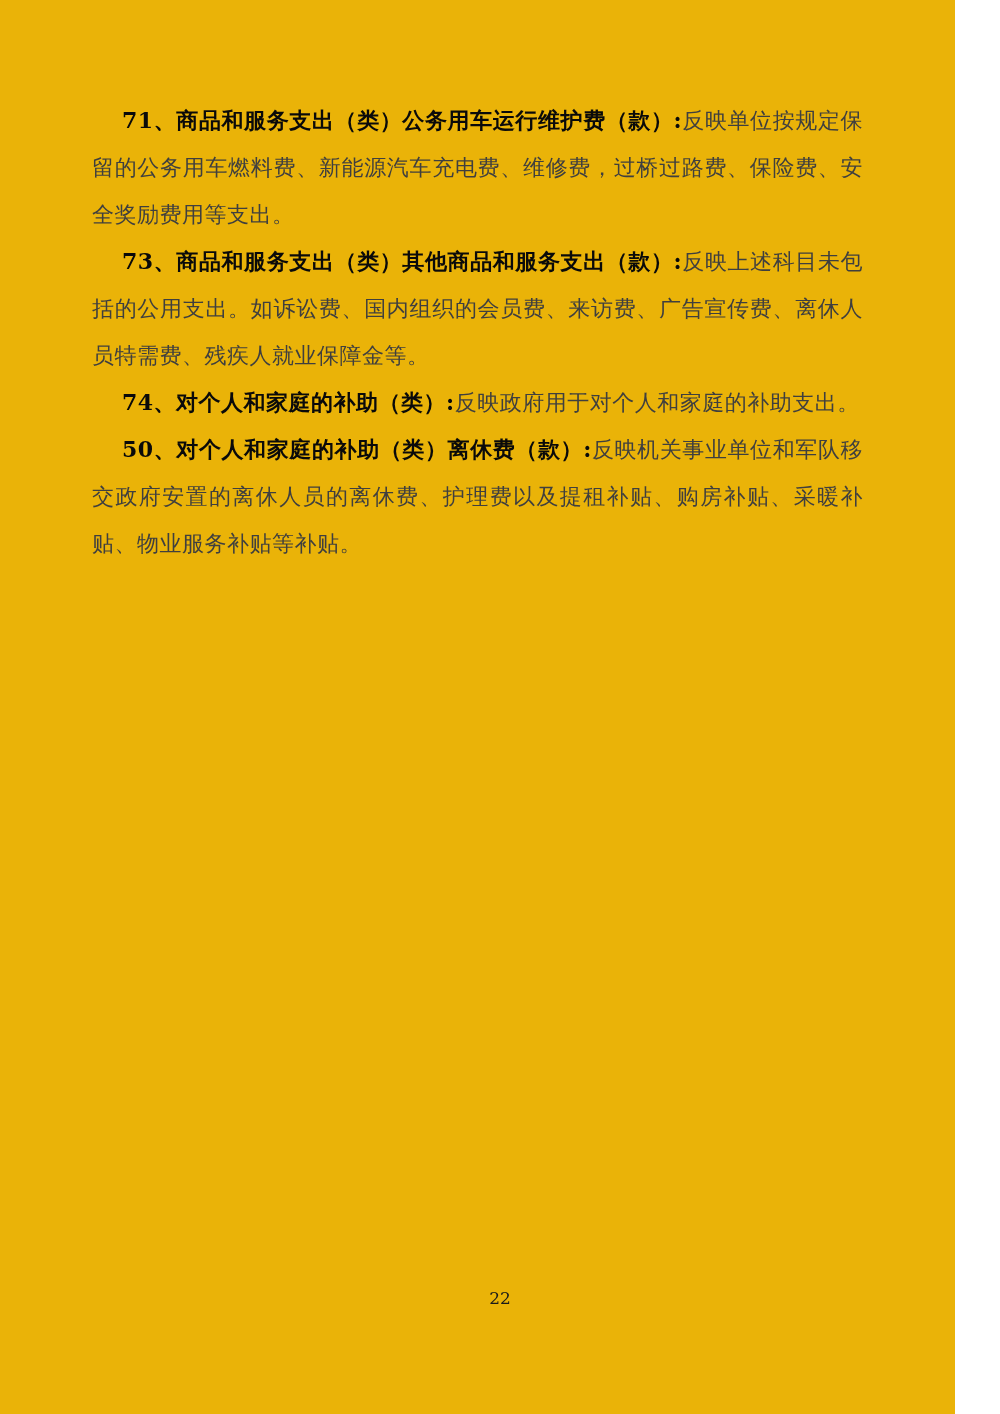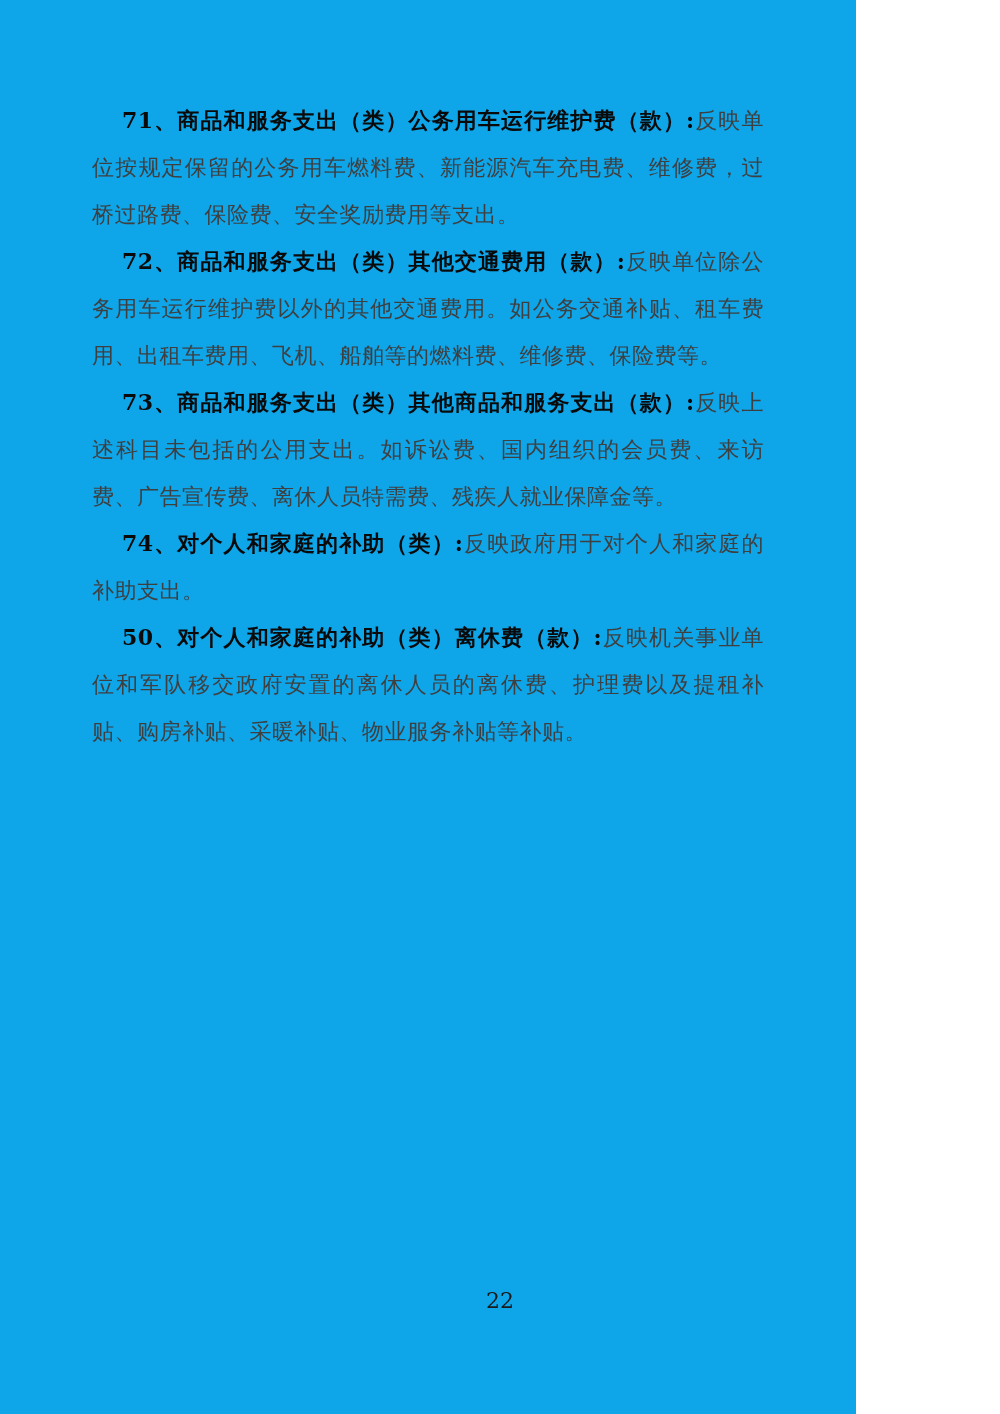--- a/index.html
+++ b/index.html
@@ -2,23 +2,23 @@
 <html><head>
 <meta charset="utf-8">
 <style>
   html, body {
     margin: 0;
     padding: 0;
     background: #ffffff;
   }
   .page {
     position: relative;
-    width: 856px;
+    width: 955px;
     height: 1414px;
-    background: #0ea5e9;
+    background: #eab308;
     box-sizing: border-box;
     padding: 97px 92px 0 92px;
     font-family: "DejaVu Serif", "Liberation Serif", serif;
     overflow: hidden;
   }
   .content p.item {
     margin: 0;
     font-size: 22px;
     line-height: 47px;
     text-indent: 30px;
@@ -31,32 +31,31 @@
     color: #0a0a0a;
   }
   .page-footer {
     position: absolute;
     left: 0;
     top: 1288px;
     width: 1000px;
     text-align: center;
   }
   .page-number {
-    font-size: 22px;
+    font-size: 17px;
     color: #1a1a1a;
     font-family: "DejaVu Serif", "Liberation Serif", serif;
   }
 </style>
 </head>
 <body>
 
 <div class="page">
   <main class="content">
     <p class="item"><strong class="item-heading">71、商品和服务支出（类）公务用车运行维护费（款）:</strong><span class="item-body">反映单位按规定保留的公务用车燃料费、新能源汽车充电费、维修费，过桥过路费、保险费、安全奖励费用等支出。</span></p>
-    <p class="item"><strong class="item-heading">72、商品和服务支出（类）其他交通费用（款）:</strong><span class="item-body">反映单位除公务用车运行维护费以外的其他交通费用。如公务交通补贴、租车费用、出租车费用、飞机、船舶等的燃料费、维修费、保险费等。</span></p>
     <p class="item"><strong class="item-heading">73、商品和服务支出（类）其他商品和服务支出（款）:</strong><span class="item-body">反映上述科目未包括的公用支出。如诉讼费、国内组织的会员费、来访费、广告宣传费、离休人员特需费、残疾人就业保障金等。</span></p>
     <p class="item"><strong class="item-heading">74、对个人和家庭的补助（类）:</strong><span class="item-body">反映政府用于对个人和家庭的补助支出。</span></p>
     <p class="item"><strong class="item-heading">50、对个人和家庭的补助（类）离休费（款）:</strong><span class="item-body">反映机关事业单位和军队移交政府安置的离休人员的离休费、护理费以及提租补贴、购房补贴、采暖补贴、物业服务补贴等补贴。</span></p>
   </main>
   <footer class="page-footer">
     <span class="page-number">22</span>
   </footer>
 </div>
 
 </body></html>

